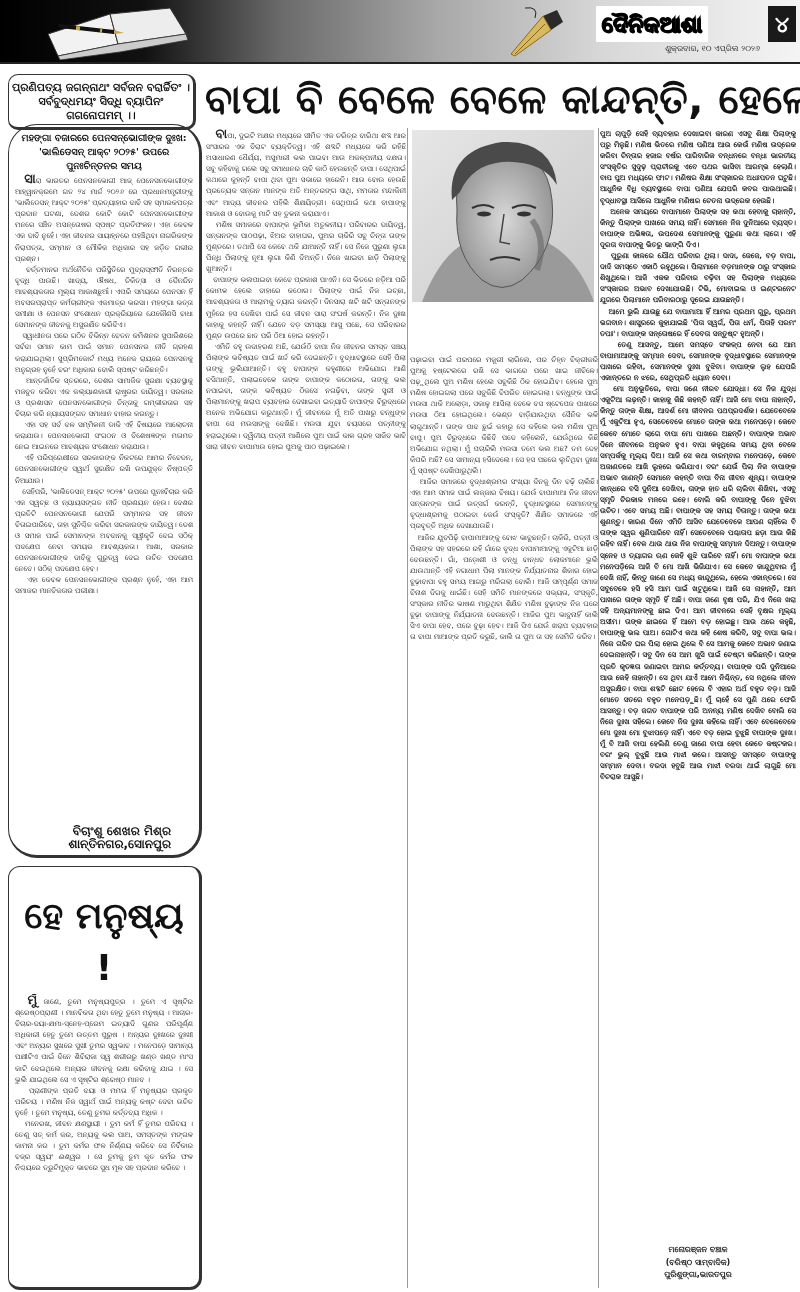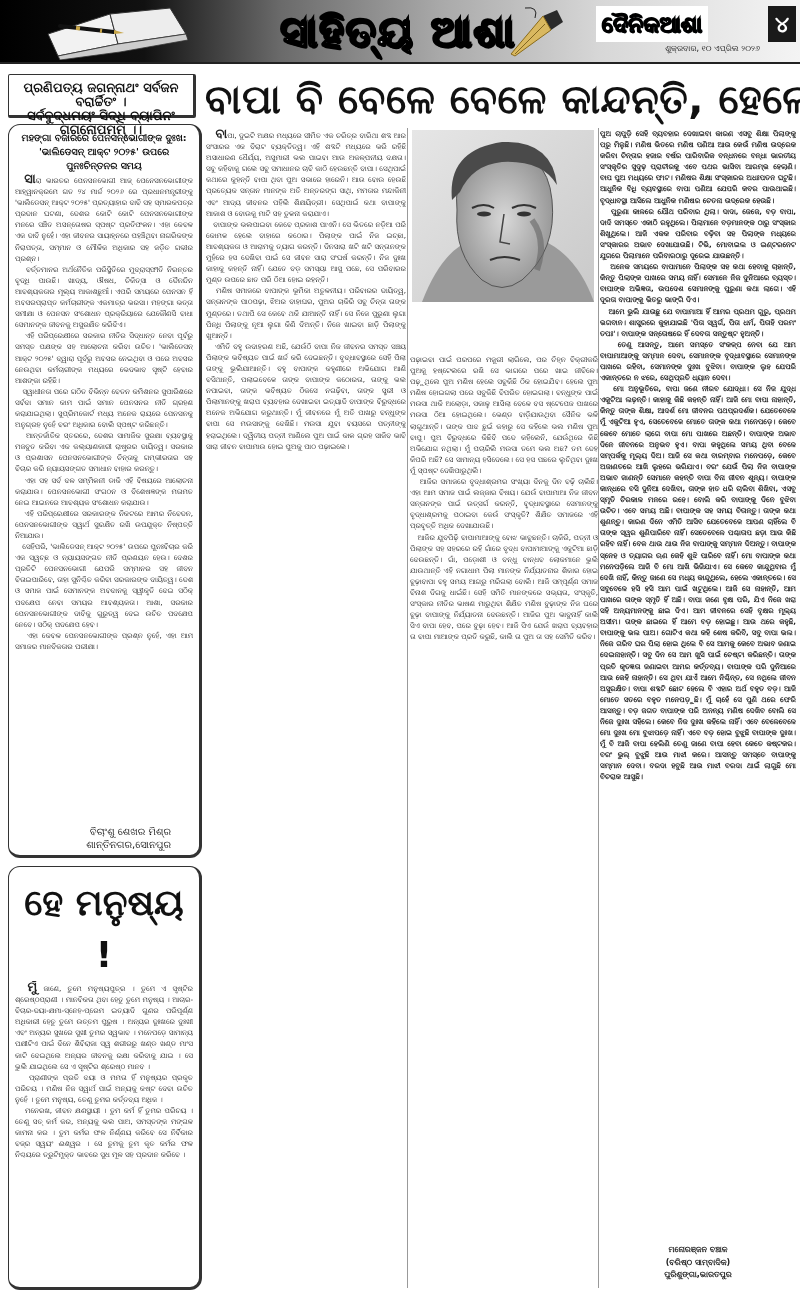--- a/index.html
+++ b/index.html
@@ -36,59 +36,59 @@
       background: #1a1a1a; color: #fff; font-weight: bold; font-size: 22px;
       display: flex; align-items: center; justify-content: center;
     }
     .issue-date {
       position: absolute; left: 636px; top: 44px; width: 124px; font-size: 8px;
       color: #111; text-align: right;
     }
 
     
     .shloka {
-      position: absolute; left: 8px; top: 74px; width: 188px; height: 44px;
-      border: 1.5px solid #333; border-radius: 2px; border-right-width: 3px; border-bottom-width: 3px;
-      font-size: 13px; line-height: 14px; text-align: center; padding-top: 6px;
+      position: absolute; left: 8px; top: 74px; width: 188px; height: 56px;
+      border: 1.5px solid #333; border-radius: 10px; border-right-width: 3px; border-bottom-width: 3px;
+      font-size: 11px; line-height: 14px; text-align: center; padding-top: 6px;
       font-weight: bold;
     }
 
     
     .headline {
       position: absolute; left: 205px; top: 74px; width: 595px; height: 50px;
       font-size: 40px; line-height: 50px; font-weight: bold; white-space: nowrap;
       letter-spacing: 0.5px; color: #111;
     }
 
     
     .left-box {
       position: absolute; left: 8px; width: 194px;
       border: 1.5px solid #333; border-radius: 12px;
       border-right-width: 3px; border-bottom-width: 3px;
       padding: 6px 6px 4px 6px; overflow: hidden;
     }
-    .box1 { top: 124px; height: 734px; }
+    .box1 { top: 124px; height: 734px; border-radius: 29px; }
     .box2 { top: 866px; height: 424px; }
 
     .box-title {
       font-size: 9.5px; line-height: 14px; font-weight: bold; text-align: center;
     }
     .box2-title {
       font-size: 36px; line-height: 52px; font-weight: bold; text-align: center;
-      margin-top: 4px;
+      margin-top: 17px;
     }
     .body-text {
       font-size: 7.2px; line-height: 11.1px; text-align: justify; color: #222;
       overflow: hidden;
     }
     .body-text .drop {
       font-weight: bold; font-size: 13px; line-height: 11px;
     }
     .byline {
-      text-align: right; font-size: 10px; line-height: 13px; font-weight: normal; padding-right: 22px;
+      text-align: right; font-size: 12px; line-height: 13px; font-weight: bold; padding-right: 22px;
     }
 
     
     .col {
       position: absolute; top: 128px; overflow: hidden;
     }
     .col-mid { left: 206px; width: 200px; height: 1160px; }
     .col-right { left: 600px; width: 196px; height: 1160px; font-weight: bold; }
     .col-center-below { position: absolute; left: 410px; top: 306px; width: 188px; height: 982px; overflow: hidden; margin-top: 48px; }
 
@@ -113,21 +113,20 @@
     <svg viewBox="0 0 150 56" width="150" height="56">
       <polygon points="8,30 70,10 78,40 18,52" fill="#f2f2f2" stroke="#333" stroke-width="1"></polygon>
       <polygon points="78,40 70,10 130,4 146,30" fill="#ededed" stroke="#333" stroke-width="1"></polygon>
       <polygon points="18,52 78,40 146,30 148,36 80,48 20,56" fill="#ccc" stroke="#333" stroke-width="0.8"></polygon>
       <line x1="20" y1="22" x2="74" y2="28" stroke="#111" stroke-width="4" stroke-linecap="round"></line>
       <line x1="36" y1="24" x2="40" y2="24.5" stroke="#c8a64a" stroke-width="4"></line>
       <line x1="60" y1="26.7" x2="62" y2="27" stroke="#c8a64a" stroke-width="4"></line>
       <polygon points="74,26 84,29 74,30" fill="#c8a64a"></polygon>
     </svg>
   </div>
-  <div class="section-title">ସାହିତ୍ୟ ଆଶା</div>
   <div class="nib">
     <svg viewBox="0 0 60 56" width="60" height="56">
       <path d="M20 4 Q 34 2 30 14" stroke="#222" stroke-width="1" fill="none"></path>
       <polygon points="38,12 52,6 58,18 46,26" fill="#2a2a2a"></polygon>
       <polygon points="46,26 38,12 6,50 10,52" fill="#d9b860" stroke="#8a6b1a" stroke-width="1"></polygon>
       <line x1="10" y1="50" x2="40" y2="20" stroke="#6b5010" stroke-width="0.8"></line>
     </svg>
   </div>
   <div class="paper-logo">ଦୈନିକଆଶା</div>
   <div class="page-num">୪</div>
@@ -140,21 +139,20 @@
 </div>
 
 <div class="headline">ବାପା ବି ବେଳେ ବେଳେ କାନ୍ଦନ୍ତି, ହେଲେ ଏକାନ୍ତରେ</div>
 
 <div class="left-box box1">
   <div class="box-title">ମହଙ୍ଗା ବଜାରରେ ପେନସନ୍‌ଭୋଗୀଙ୍କ ଦୁଃଖ:</div>
   <div class="box-title">'ଭାଲିଡେସନ୍ ଆକ୍ଟ ୨୦୨୫' ଉପରେ ପୁନଃଚିନ୍ତନର ସମୟ</div>
   <div class="body-text" style="height:652px;">
     <p>&nbsp;&nbsp;<span class="drop">ସା</span><span>ରା ଭାରତର ପେନସନଭୋଗୀ ଆଜ୍ ପେନେସନଭୋଗୀଙ୍କ ଆହ୍ୱାନକ୍ରମେ ଗତ ୨୪ ମାର୍ଚ୍ଚ ୨୦୨୬ ରେ ପ୍ରଧାନମନ୍ତ୍ରୀଙ୍କୁ 'ଭାଲିଡେସନ୍ ଆକ୍ଟ ୨୦୨୫' ପ୍ରତ୍ୟାହାର ଦାବି ସହ ସ୍ମାରକପତ୍ର ପ୍ରଦାନ ଘଟଣା, ଦେଶର କୋଟି କୋଟି ପେନସନଭୋଗୀଙ୍କ ମନରେ ସଞ୍ଚିତ ଅସନ୍ତୋଷର ସ୍ପଷ୍ଟ ପ୍ରତିଫଳନ। ଏହା କେବଳ ଏକ ଦାବି ନୁହେଁ। ଏହା ଜୀବନର ସାୟାହ୍ନରେ ପହଞ୍ଚିଥିବା ନାଗରିକଙ୍କ ନିରାପତ୍ତା, ସମ୍ମାନ ଓ ମୌଳିକ ଅଧିକାର ସହ ଜଡ଼ିତ ଗଭୀର ପ୍ରଶ୍ନ।</span></p>
     <p>&nbsp;&nbsp;&nbsp;<span>ବର୍ତ୍ତମାନର ଅର୍ଥନୈତିକ ପରିସ୍ଥିତିରେ ମୁଦ୍ରାସ୍ଫୀତି ନିରନ୍ତର ବୃଦ୍ଧି ପାଉଛି। ଖାଦ୍ୟ, ଔଷଧ, ଚିକିତ୍ସା ଓ ଦୈନନ୍ଦିନ ଆବଶ୍ୟକତାର ମୂଲ୍ୟ ଆକାଶଛୁଆଁ। ଏପରି ସମୟରେ ପେନସନ ହିଁ ଅବସରପ୍ରାପ୍ତ କର୍ମଚାରୀଙ୍କ ଏକମାତ୍ର ଭରସା। ମହଙ୍ଗା ଭତ୍ତା ସମୀକ୍ଷା ଓ ପେନସନ ସଂଶୋଧନ ପ୍ରକ୍ରିୟାରେ ଯେକୌଣସି ବାଧା ସେମାନଙ୍କ ଜୀବନକୁ ଅସୁରକ୍ଷିତ କରିଦିଏ।</span></p>
-    <p>&nbsp;&nbsp;&nbsp;<span>ଏହି ପରିପ୍ରେକ୍ଷୀରେ ସରକାର ନୀତିର ସିଦ୍ଧାନ୍ତ ନେବା ପୂର୍ବରୁ ସମସ୍ତ ପକ୍ଷଙ୍କ ସହ ଆଲୋଚନା କରିବା ଉଚିତ। 'ଭାଲିଡେସନ୍ ଆକ୍ଟ ୨୦୨୫' ଦ୍ୱାରା ପୂର୍ବରୁ ଅବସର ନେଇଥିବା ଓ ପରେ ଅବସର ନେଉଥିବା କର୍ମଚାରୀଙ୍କ ମଧ୍ୟରେ ଭେଦଭାବ ସୃଷ୍ଟି ହେବାର ଆଶଙ୍କା ରହିଛି।</span></p>
     <p>&nbsp;&nbsp;&nbsp;<span>ସ୍ୱାଧୀନତା ପରେ ଗଠିତ ବିଭିନ୍ନ ବେତନ କମିଶନର ସୁପାରିଶରେ ସର୍ବଦା ସମାନ କାମ ପାଇଁ ସମାନ ପେନସନର ନୀତି ଗ୍ରହଣ କରାଯାଇଥିଲା। ସୁପ୍ରିମକୋର୍ଟ ମଧ୍ୟ ଅନେକ ରାୟରେ ପେନସନକୁ ଅନୁଗ୍ରହ ନୁହେଁ ବରଂ ଅଧିକାର ବୋଲି ସ୍ପଷ୍ଟ କରିଛନ୍ତି।</span></p>
     <p>&nbsp;&nbsp;&nbsp;<span>ଆନ୍ତର୍ଜାତିକ ସ୍ତରରେ, ଦେଶର ସାମାଜିକ ସୁରକ୍ଷା ବ୍ୟବସ୍ଥାକୁ ମଜବୁତ କରିବା ଏକ କଲ୍ୟାଣକାରୀ ରାଷ୍ଟ୍ରର ଦାୟିତ୍ୱ। ସରକାର ଓ ପ୍ରଶାସନ ପେନସନଭୋଗୀଙ୍କ ଚିନ୍ତାକୁ ଗମ୍ଭୀରତାର ସହ ବିଚାର କରି ନ୍ୟାୟସଙ୍ଗତ ସମାଧାନ ବାହାର କରନ୍ତୁ।</span></p>
     <p>&nbsp;&nbsp;&nbsp;<span>ଏହା ସହ ସର୍ବ ଦଳ ସମ୍ମିଳନୀ ଡାକି ଏହି ବିଷୟରେ ଆଲୋଚନା କରାଯାଉ। ପେନସନଭୋଗୀ ସଂଗଠନ ଓ ବିଶେଷଜ୍ଞଙ୍କ ମତାମତ ନେଇ ଆଇନରେ ଆବଶ୍ୟକ ସଂଶୋଧନ କରାଯାଉ।</span></p>
     <p>&nbsp;&nbsp;&nbsp;<span>ଏହି ପରିପ୍ରେକ୍ଷୀରେ ସରକାରଙ୍କ ନିକଟରେ ଆମର ନିବେଦନ, ପେନସନଭୋଗୀଙ୍କ ସ୍ୱାର୍ଥ ସୁରକ୍ଷିତ ରଖି ଉପଯୁକ୍ତ ନିଷ୍ପତ୍ତି ନିଆଯାଉ।</span></p>
     <p>&nbsp;&nbsp;&nbsp;<span>ସେହିପରି, 'ଭାଲିଡେସନ୍ ଆକ୍ଟ ୨୦୨୫' ଉପରେ ପୁନଃବିଚାର କରି ଏକ ସ୍ୱଚ୍ଛ ଓ ନ୍ୟାୟସଙ୍ଗତ ନୀତି ପ୍ରଣୟନ ହେଉ। ଦେଶର ପ୍ରତିଟି ପେନସନଭୋଗୀ ଯେପରି ସମ୍ମାନର ସହ ଜୀବନ ବିତାଇପାରିବେ, ତାହା ସୁନିଶ୍ଚିତ କରିବା ସରକାରଙ୍କ ଦାୟିତ୍ୱ। ଦେଶ ଓ ସମାଜ ପାଇଁ ସେମାନଙ୍କ ଅବଦାନକୁ ସ୍ୱୀକୃତି ଦେଇ ସଠିକ୍ ପଦକ୍ଷେପ ନେବା ସମୟର ଆବଶ୍ୟକତା। ଆଶା, ସରକାର ପେନସନଭୋଗୀଙ୍କ ଦାବିକୁ ଗୁରୁତ୍ୱ ଦେଇ ଉଚିତ ପଦକ୍ଷେପ ନେବେ। ସଠିକ୍ ପଦକ୍ଷେପ ହେବ।</span></p>
     <p>&nbsp;&nbsp;&nbsp;<span>ଏହା କେବଳ ପେନସନଭୋଗୀଙ୍କ ପ୍ରଶ୍ନ ନୁହେଁ, ଏହା ଆମ ସମାଜର ମାନବିକତାର ପରୀକ୍ଷା।</span></p>
   </div>
   <div class="byline">ବିଚାଂଶୁ ଶେଖର ମିଶ୍ର</div>
   <div class="byline">ଶାନ୍ତିନଗର,ସୋନପୁର</div>
 </div>
@@ -164,22 +162,22 @@
   <div class="body-text" style="height:316px;">
     <p>&nbsp;&nbsp;<span class="drop">ମୁଁ</span> <span>ଜାଣେ, ତୁମେ ମନୁଷ୍ୟପୁତ୍ର । ତୁମେ ଏ ସୃଷ୍ଟିର ଶ୍ରେଷ୍ଠପ୍ରାଣୀ । ମାନବିକତା ଥିବା ହେତୁ ତୁମେ ମନୁଷ୍ୟ । ଆଚାର-ବିଚାର-ଦୟା-କ୍ଷମା-ସ୍ନେହ-ପ୍ରେମ ଇତ୍ୟାଦି ଗୁଣର ପରିପୂର୍ଣ୍ଣ ଅଧିକାରୀ ହେତୁ ତୁମେ ଉତ୍ତମ ପୁରୁଷ । ଅନ୍ୟର ଦୁଃଖରେ ଦୁଃଖୀ ଏବଂ ଅନ୍ୟର ସୁଖରେ ସୁଖୀ ତୁମର ସ୍ୱଭାବ । ମନେପଡ଼େ ସାମାନ୍ୟ ପକ୍ଷୀଟିଏ ପାଇଁ ଦିନେ ଶିବିରାଜା ସ୍ୱ ଶରୀରରୁ ଖଣ୍ଡ ଖଣ୍ଡ ମାଂସ କାଟି ଦେଇଥିଲେ ଅନ୍ୟର ଜୀବନକୁ ରକ୍ଷା କରିବାକୁ ଯାଇ । ସେ ଭୁଲି ଯାଇଥିଲେ ସେ ଏ ସୃଷ୍ଟିର ଶ୍ରେଷ୍ଠ ମାନବ ।</span></p>
     <p>&nbsp;&nbsp;&nbsp;<span>ପ୍ରାଣୀଙ୍କ ପ୍ରତି ଦୟା ଓ ମମତା ହିଁ ମନୁଷ୍ୟର ପ୍ରକୃତ ପରିଚୟ । ମଣିଷ ନିଜ ସ୍ୱାର୍ଥ ପାଇଁ ଅନ୍ୟକୁ କଷ୍ଟ ଦେବା ଉଚିତ ନୁହେଁ । ତୁମେ ମନୁଷ୍ୟ, ତେଣୁ ତୁମର କର୍ତ୍ତବ୍ୟ ଅଧିକ ।</span></p>
     <p>&nbsp;&nbsp;&nbsp;<span>ମନେରଖ, ଜୀବନ କ୍ଷଣସ୍ଥାୟୀ । ତୁମ କର୍ମ ହିଁ ତୁମର ପରିଚୟ । ତେଣୁ ସତ୍ କର୍ମ କର, ଅନ୍ୟକୁ ଭଲ ପାଅ, ସମସ୍ତଙ୍କ ମଙ୍ଗଳ କାମନା କର । ତୁମ କର୍ମର ଫଳ ନିର୍ଣ୍ଣୟ କରିବେ ସେ ନିର୍ବିକାର ବଜ୍ର ସ୍ୱୟଂ ଈଶ୍ୱର । ସେ ତୁମକୁ ତୁମ କୃତ କର୍ମର ଫଳ ନିଶ୍ଚୟରେ ତ୍ରୁଟିମୁକ୍ତ ଭାବରେ ସୁଧ ମୂଳ ସହ ପ୍ରଦାନ କରିବେ ।</span></p>
   </div>
 
 </div>
 
 <div class="col col-mid body-text">
   <p>&nbsp;&nbsp;&nbsp;&nbsp;<span class="drop">ବା</span><span>ପା, ଦୁଇଟି ଅକ୍ଷର ମଧ୍ୟରେ ସୀମିତ ଏକ ଚରିତ୍ର ବାରିଥା ଶବ୍ଦ ଆର ସଂସାରର ଏକ ବିରାଟ ବ୍ୟକ୍ତିତ୍ୱ। ଏହି ଶବ୍ଦଟି ମଧ୍ୟରେ ଭରି ରହିଛି ଅସାଧାରଣ ଧୈର୍ଯ୍ୟ, ଅସୁମାରୀ ଭଲ ପାଇବା ଆଉ ଅକଳ୍ପନୀୟ ଦକ୍ଷତା। ସବୁ କହିବାକୁ ଗଲେ ସବୁ ସମାଧାନର ଚାବି କାଠି ହେଉଛନ୍ତି ବାପା। ସେଥିପାଇଁ କଥାରେ କୁହନ୍ତି ବାପା ଥିବା ପୁଅ ସଭାରେ ହାରେନି। ଆଉ ବୋଉ ହେଉଛି ପ୍ରତ୍ୟେକ ସନ୍ତାନ ମାନଙ୍କ ଅତି ଅନ୍ତରଙ୍ଗ ସାଥି, ମମତାର ମନ୍ଦାକିନୀ ଏବଂ ଆଦ୍ୟ ଜୀବନର ପହିଲି ଶିକ୍ଷୟିତ୍ରୀ। ସେଥିପାଇଁ କଥା ବାପାଙ୍କୁ ଆକାଶ ଓ ବୋଉକୁ ମାଟି ସହ ତୁଳନା କରାଯାଏ।</span></p>
+  <p>&nbsp;&nbsp;&nbsp;<span>ମଣିଷ ସମାଜରେ ବାପାଙ୍କ ଭୂମିକା ଅତୁଳନୀୟ। ପରିବାରର ଦାୟିତ୍ୱ, ସନ୍ତାନଙ୍କ ପାଠପଢ଼ା, ଝିଅର ବାହାଘର, ପୁଅର ଚାକିରି ସବୁ ଚିନ୍ତା ତାଙ୍କ ମୁଣ୍ଡରେ। ତଥାପି ସେ କେବେ ଥକି ଯାଆନ୍ତି ନାହିଁ। ସେ ନିଜେ ପୁରୁଣା ଲୁଗା ପିନ୍ଧି ପିଲାଙ୍କୁ ନୂଆ ଲୁଗା କିଣି ଦିଅନ୍ତି। ନିଜେ ଖାଇବା ଛାଡ଼ି ପିଲାଙ୍କୁ ଖୁଆନ୍ତି।</span></p>
   <p>&nbsp;&nbsp;&nbsp;<span>ବାପାଙ୍କ ଭଲପାଇବା କେବେ ପ୍ରକାଶ ପାଏନି। ସେ ଭିତରେ ନଡ଼ିଆ ପରି କୋମଳ ହେଲେ ବାହାରେ କଠୋର। ପିଲାଙ୍କ ପାଇଁ ନିଜ ଇଚ୍ଛା, ଆବଶ୍ୟକତା ଓ ଆରାମକୁ ତ୍ୟାଗ କରନ୍ତି। ଦିନସାରା ଖଟି ଖଟି ସନ୍ତାନଙ୍କ ମୁହଁରେ ହସ ଦେଖିବା ପାଇଁ ସେ ଜୀବନ ସାରା ସଂଘର୍ଷ କରନ୍ତି। ନିଜ ଦୁଃଖ କାହାକୁ କହନ୍ତି ନାହିଁ। ଯେତେ ବଡ଼ ସମସ୍ୟା ଆସୁ ପଛେ, ସେ ପରିବାରର ମୁଣ୍ଡ ଉପରେ ଛାତ ପରି ଠିଆ ହୋଇ ରହନ୍ତି।</span></p>
-  <p>&nbsp;&nbsp;&nbsp;<span>ମଣିଷ ସମାଜରେ ବାପାଙ୍କ ଭୂମିକା ଅତୁଳନୀୟ। ପରିବାରର ଦାୟିତ୍ୱ, ସନ୍ତାନଙ୍କ ପାଠପଢ଼ା, ଝିଅର ବାହାଘର, ପୁଅର ଚାକିରି ସବୁ ଚିନ୍ତା ତାଙ୍କ ମୁଣ୍ଡରେ। ତଥାପି ସେ କେବେ ଥକି ଯାଆନ୍ତି ନାହିଁ। ସେ ନିଜେ ପୁରୁଣା ଲୁଗା ପିନ୍ଧି ପିଲାଙ୍କୁ ନୂଆ ଲୁଗା କିଣି ଦିଅନ୍ତି। ନିଜେ ଖାଇବା ଛାଡ଼ି ପିଲାଙ୍କୁ ଖୁଆନ୍ତି।</span></p>
   <p>&nbsp;&nbsp;&nbsp;<span>ଏମିତି ବହୁ ଉଦାହରଣ ଅଛି, ଯେଉଁଠି ବାପା ନିଜ ଜୀବନର ସମସ୍ତ ସଞ୍ଚୟ ପିଲାଙ୍କ ଭବିଷ୍ୟତ ପାଇଁ ଖର୍ଚ୍ଚ କରି ଦେଇଛନ୍ତି। ବୃଦ୍ଧାବସ୍ଥାରେ ସେହି ପିଲା ତାଙ୍କୁ ଭୁଲିଯାଆନ୍ତି। ବହୁ ବାପାଙ୍କ କହୁଣୀରେ ଅଭିଯୋଗ ଆଣି ବସିଥାନ୍ତି, ପଲାଇବେଳେ ତାଙ୍କ ବାପାଙ୍କ କଠୋରତା, ତାଙ୍କୁ ଭଲ ନପାଇବା, ତାଙ୍କ ଭବିଷ୍ୟତ ଠିକସେ ନଗଢ଼ିବା, ତାଙ୍କ ସ୍ତ୍ରୀ ଓ ପିଲାମାନଙ୍କୁ ଖରାପ ବ୍ୟବହାର ଦେଖାଇବା ଇତ୍ୟାଦି ବାପାଙ୍କ ବିରୁଦ୍ଧରେ ଅନେକ ଅଭିଯୋଗ କରୁଥାନ୍ତି। ମୁଁ ଜୀବନରେ ମୁଁ ଅତି ପାଖରୁ ବନ୍ଧୁଙ୍କ ବାପା ସେ ମଉସାଙ୍କୁ ଦେଖିଛି। ମଉସା ଯୁବା ବୟସରେ ପତ୍ନୀଙ୍କୁ ହରାଇଥିଲେ। ଦ୍ୱିତୀୟ ପତ୍ନୀ ଆଣିଲେ ପୁଅ ପାଇଁ କାଳ ଗ୍ରହ ସାଜିବ ଭାବି ସାରା ଜୀବନ ବାପାମାଉ ହୋଇ ପୁଅକୁ ପାଠ ପଢ଼ାଇଲେ।</span></p>
 </div>
 
 <div class="vrule" style="left:407px; top:128px; height:1160px;"></div>
 
 <div class="portrait">
   <svg viewBox="0 0 182 172" preserveAspectRatio="none">
     <defs>
       <linearGradient id="bg" x1="0" y1="0" x2="1" y2="1">
         <stop offset="0" stop-color="#e6e6e6"></stop>
@@ -208,22 +206,22 @@
   <p><span>ପଢ଼ାଇବା ପାଇଁ ପରପରେ ମଜୁରୀ ଲାଗିଲେ, ପର ଚିହ୍ନ ବିକ୍ରୀକରି ପୁଅକୁ ହଷ୍ଟେଲରେ ରଖି ସେ ଭାଗରେ ପରେ ଖାଇ ଜୀବିଳେ। ପଢ଼ୁଥିଲେ ପୁଅ ମଣିଷ ହେଲେ ସବୁକିଛି ଠିକ ହୋଇଯିବ। ହେଲେ ପୁଅ ମଣିଷ ହୋଇଗଲା ପରେ ସବୁକିଛି ବିପରିତ ହୋଇଗଲା। ବନ୍ଧୁଙ୍କ ପାଇଁ ମଉସା ଥାକି ଅଲୋଡ଼ା, ସକାଳୁ ଆସିଲା ବେଳେ ବସ ଷ୍ଟେପେଜ ପାଖରେ ମଉସା ଠିଆ ହୋଇଥିଲେ। ଭେଣ୍ଡ ବାଡ଼ିଯାଉଥିବା ସୈନିକ ଭଳି ଲାଗୁଥାନ୍ତି। ତାଙ୍କ ପାଦ ଛୁଇଁ କହାରୁ ସେ କହିଲେ ଭଲ ମଣିଷ ପୁଅ ବାପୁ। ପୁଅ ବିରୁଦ୍ଧରେ କିଛିବି ପଦେ କହିଲେନି, ଯେଉଁଥିରେ କିଛି ଅଭିଯୋଗ ନଥିଲା। ମୁଁ ପଚାରିଲି ମଉସା ତମେ ଭଲ ଅଛ? ତମ ଦେହ କିପରି ଅଛି? ସେ ସାମାନ୍ୟ ହସିଦେଲେ। ସେ ହସ ପଛରେ ଲୁଚିଥିବା ଦୁଃଖ ମୁଁ ସ୍ପଷ୍ଟ ଦେଖିପାରୁଥିଲି।</span></p>
   <p>&nbsp;&nbsp;&nbsp;<span>ଆଜିର ସମାଜରେ ବୃଦ୍ଧାଶ୍ରମର ସଂଖ୍ୟା ଦିନକୁ ଦିନ ବଢ଼ି ଚାଲିଛି। ଏହା ଆମ ସମାଜ ପାଇଁ ଲଜ୍ଜାର ବିଷୟ। ଯେଉଁ ବାପାମାଆ ନିଜ ଜୀବନ ସନ୍ତାନଙ୍କ ପାଇଁ ଉତ୍ସର୍ଗ କରନ୍ତି, ବୃଦ୍ଧାବସ୍ଥାରେ ସେମାନଙ୍କୁ ବୃଦ୍ଧାଶ୍ରମକୁ ପଠାଇବା କେଉଁ ସଂସ୍କୃତି? ଶିକ୍ଷିତ ସମାଜରେ ଏହି ପ୍ରବୃତ୍ତି ଅଧିକ ଦେଖାଯାଉଛି।</span></p>
   <p>&nbsp;&nbsp;&nbsp;<span>ଆଜିର ଯୁବପିଢ଼ି ବାପାମାଆଙ୍କୁ ବୋଝ ଭାବୁଛନ୍ତି। ଚାକିରି, ପତ୍ନୀ ଓ ପିଲାଙ୍କ ସହ ସହରରେ ରହି ଗାଁରେ ବୃଦ୍ଧ ବାପାମାଆଙ୍କୁ ଏକୁଟିଆ ଛାଡ଼ି ଦେଉଛନ୍ତି। ଗାଁ, ପଡ଼ୋଶୀ ଓ ବନ୍ଧୁ ବାନ୍ଧବ ଲୋକମାନେ ଭୁଲି ଯାଉଥାନ୍ତି ଏହି ନଗାଧାମ ପିଲା ମାନଙ୍କ ନିର୍ଯ୍ୟାତନାର ଶିକାର ହୋଇ ବୁଢ଼ାବାପା ବହୁ ସମୟ ଆଗରୁ ମରିଗଲା ବୋଲି। ଆଜି ସମ୍ପୂର୍ଣ୍ଣ ସମାଜ ବିନାଶ ଦିଗକୁ ଧାଇଁଛି। ସେହି ସମିତି ମାନଙ୍କରେ ସଭ୍ୟତା, ସଂସ୍କୃତି, ସଂସ୍କାର ନୀତିର ଭାଷଣ ମାରୁଥିବା ଶିକ୍ଷିତ ମଣିଷ ବୁଢ଼ାଙ୍କ ନିଜ ଘରେ ବୁଢ଼ା ବାପାଙ୍କୁ ନିର୍ଯ୍ୟାତନା ଦେଉଛନ୍ତି। ଆଜିର ପୁଅ ଭାବୁନାହିଁ କାଲି ସିଏ ବାପା ହେବ, ପରେ ବୁଢ଼ା ହେବ। ଆଜି ସିଏ ଯେଉଁ ଖରାପ ବ୍ୟବହାର ତା ବାପା ମାଆଙ୍କ ପ୍ରତି କରୁଛି, କାଲି ତା ପୁଅ ତା ସହ ସେମିତି କରିବ।</span></p>
 </div>
 
 <div class="vrule" style="left:598px; top:128px; height:1160px;"></div>
 
 <div class="col col-right">
   <div class="body-text" style="height:1116px;">
     <p><span>ପୁଅ ଚାପୁଡ଼ି ସେହି ବ୍ୟବହାର ଦେଖାଇବା କାରଣ ଏସବୁ ଶିକ୍ଷା ପିଲାଙ୍କୁ ପରୁ ମିଳୁଛି। ମଣିଷ ଭିତରେ ମଣିଷ ପଣିଆ ଆଉ କେଉଁ ମଣିଷ ଉଦ୍ରେକ କରିବା ଚିନ୍ତାର ହଜାର ବର୍ଷର ପାରିବାରିକ ବନ୍ଧନରେ ବନ୍ଧା ଭାରତୀୟ ସଂସ୍କୃତିର ସୁଦୃଢ଼ ପ୍ରାଚୀରକୁ ଏବେ ପଥର ଭାସିବା ଆରମ୍ଭ ହେଲାଣି। ବାପ ପୁଅ ମଧ୍ୟରେ ଫାଟ। ମଣିଷର ଶିକ୍ଷା ସଂସ୍କାରର ଅଧଃପତନ ଘଟୁଛି। ଆଧୁନିକ ବିଧି ବ୍ୟବସ୍ଥାରେ ବାପା ପଣିଆ ଯେପରି କବର ପାଉଥାଇଛି। ବୃଦ୍ଧାବସ୍ଥା ଆସିଲେ ଆଧୁନିକ ମଣିଷର ଚେତନା ଉଦ୍ରେକ ହେଉଛି।</span></p>
+    <p>&nbsp;&nbsp;&nbsp;<span>ଅନେକ ସମୟରେ ବାପାମାନେ ପିଲାଙ୍କ ସହ କଥା ହେବାକୁ ଚାହାନ୍ତି, କିନ୍ତୁ ପିଲାଙ୍କ ପାଖରେ ସମୟ ନାହିଁ। ସେମାନେ ନିଜ ଦୁନିଆରେ ବ୍ୟସ୍ତ। ବାପାଙ୍କ ଅଭିଜ୍ଞତା, ଉପଦେଶ ସେମାନଙ୍କୁ ପୁରୁଣା କଥା ଲାଗେ। ଏହି ଦୂରତା ବାପାଙ୍କୁ ଭିତରୁ ଭାଙ୍ଗି ଦିଏ।</span></p>
     <p>&nbsp;&nbsp;&nbsp;<span>ପୁରୁଣା କାଳରେ ଯୌଥ ପରିବାର ଥିଲା। ଦାଦା, ଜେଜେ, ବଡ଼ ବାପା, ଦାଦି ସମସ୍ତେ ଏକାଠି ରହୁଥିଲେ। ପିଲାମାନେ ବଡ଼ମାନଙ୍କ ଠାରୁ ସଂସ୍କାର ଶିଖୁଥିଲେ। ଆଜି ଏକକ ପରିବାର ବଢ଼ିବା ସହ ପିଲାଙ୍କ ମଧ୍ୟରେ ସଂସ୍କାରର ଅଭାବ ଦେଖାଯାଉଛି। ଟିଭି, ମୋବାଇଲ ଓ ଇଣ୍ଟରନେଟ ଯୁଗରେ ପିଲାମାନେ ପରିବାରଠାରୁ ଦୂରେଇ ଯାଉଛନ୍ତି।</span></p>
-    <p>&nbsp;&nbsp;&nbsp;<span>ଅନେକ ସମୟରେ ବାପାମାନେ ପିଲାଙ୍କ ସହ କଥା ହେବାକୁ ଚାହାନ୍ତି, କିନ୍ତୁ ପିଲାଙ୍କ ପାଖରେ ସମୟ ନାହିଁ। ସେମାନେ ନିଜ ଦୁନିଆରେ ବ୍ୟସ୍ତ। ବାପାଙ୍କ ଅଭିଜ୍ଞତା, ଉପଦେଶ ସେମାନଙ୍କୁ ପୁରୁଣା କଥା ଲାଗେ। ଏହି ଦୂରତା ବାପାଙ୍କୁ ଭିତରୁ ଭାଙ୍ଗି ଦିଏ।</span></p>
     <p>&nbsp;&nbsp;&nbsp;<span>ଆମେ ଭୁଲି ଯାଉଛୁ ଯେ ବାପାମାଆ ହିଁ ଆମର ପ୍ରଥମ ଗୁରୁ, ପ୍ରଥମ ଭଗବାନ। ଶାସ୍ତ୍ରରେ କୁହାଯାଇଛି 'ପିତା ସ୍ୱର୍ଗ, ପିତା ଧର୍ମ, ପିତାହି ପରମଂ ତପଃ'। ବାପାଙ୍କ ସନ୍ତୋଷରେ ହିଁ ଦେବତା ସନ୍ତୁଷ୍ଟ ହୁଅନ୍ତି।</span></p>
     <p>&nbsp;&nbsp;&nbsp;<span>ତେଣୁ ଆସନ୍ତୁ, ଆମେ ସମସ୍ତେ ସଂକଳ୍ପ ନେବା ଯେ ଆମ ବାପାମାଆଙ୍କୁ ସମ୍ମାନ ଦେବା, ସେମାନଙ୍କ ବୃଦ୍ଧାବସ୍ଥାରେ ସେମାନଙ୍କ ପାଖରେ ରହିବା, ସେମାନଙ୍କ ଦୁଃଖ ବୁଝିବା। ବାପାଙ୍କ ଲୁହ ଯେପରି ଏକାନ୍ତରେ ନ ଝରେ, ସେଥିପ୍ରତି ଧ୍ୟାନ ଦେବା।</span></p>
     <p>&nbsp;&nbsp;&nbsp;<span>ମୋ ଅନୁଭୂତିରେ, ବାପା ଜଣେ ନୀରବ ଯୋଦ୍ଧା। ସେ ନିଜ ଯୁଦ୍ଧ ଏକୁଟିଆ ଲଢ଼ନ୍ତି। କାହାକୁ କିଛି କହନ୍ତି ନାହିଁ। ଆଜି ମୋ ବାପା ନାହାନ୍ତି, କିନ୍ତୁ ତାଙ୍କ ଶିକ୍ଷା, ଆଦର୍ଶ ମୋ ଜୀବନର ପଥପ୍ରଦର୍ଶକ। ଯେତେବେଳେ ମୁଁ ଏକୁଟିଆ ହୁଏ, ସେତେବେଳେ ମୋତେ ତାଙ୍କ କଥା ମନେପଡ଼େ। କେବେ କେବେ ମୋତେ ଲାଗେ ବାପା ମୋ ପାଖରେ ଅଛନ୍ତି। ବାପାଙ୍କ ଅଭାବ ଦିନେ ଜୀବନରେ ଅନୁଭବ ହୁଏ। ବାପା କହୁଥିଲେ ସମୟ ଥିବା ବେଳେ ସମ୍ପର୍କକୁ ମୂଲ୍ୟ ଦିଅ। ଆଜି ସେ କଥା ବାରମ୍ବାର ମନେପଡ଼େ, କେବେ ଅଜାଣତରେ ଆଖି ଲୁହରେ ଭରିଯାଏ। ବରଂ ଯେଉଁ ପିଲା ନିଜ ବାପାଙ୍କ ଅଭାବ ଜାଣନ୍ତି ସେମାନେ କହନ୍ତି ବାପା ବିନା ଜୀବନ ଶୂନ୍ୟ। ବାପାଙ୍କ କାନ୍ଧରେ ବସି ଦୁନିଆ ଦେଖିବା, ତାଙ୍କ ହାତ ଧରି ଚାଲିବା ଶିଖିବା, ଏସବୁ ସ୍ମୃତି ଚିରକାଳ ମନରେ ରହେ। ବୋଲି କରି ବାପାଙ୍କୁ ଦିନେ ବୁଝିବା ଉଚିତ। ଏବେ ସମୟ ଅଛି। ବାପାଙ୍କ ସହ ସମୟ ବିତାନ୍ତୁ। ତାଙ୍କ କଥା ଶୁଣନ୍ତୁ। କାରଣ ଦିନେ ଏମିତି ଆସିବ ଯେତେବେଳେ ଆପଣ ଚାହିଁଲେ ବି ତାଙ୍କ ସ୍ୱର ଶୁଣିପାରିବେ ନାହିଁ। ସେତେବେଳେ ପଶ୍ଚାତାପ ଛଡ଼ା ଆଉ କିଛି ରହିବ ନାହିଁ। ବେଳ ଥାଉ ଥାଉ ନିଜ ବାପାଙ୍କୁ ସମ୍ମାନ ଦିଅନ୍ତୁ। ବାପାଙ୍କ ସ୍ନେହ ଓ ତ୍ୟାଗର ଋଣ କେହି ଶୁଝି ପାରିବେ ନାହିଁ। ମୋ ବାପାଙ୍କ କଥା ମନେପଡ଼ିଲେ ଆଜି ବି ମୋ ଆଖି ଭିଜିଯାଏ। ସେ କେବେ କାନ୍ଦୁଥିବାର ମୁଁ ଦେଖି ନାହିଁ, କିନ୍ତୁ ଜାଣେ ସେ ମଧ୍ୟ କାନ୍ଦୁଥିଲେ, ହେଲେ ଏକାନ୍ତରେ। ସେ ସବୁବେଳେ ହସି ହସି ଆମ ପାଇଁ ଖଟୁଥିଲେ। ଆଜି ସେ ନାହାନ୍ତି, ଆମ ପାଖରେ ତାଙ୍କ ସ୍ମୃତି ହିଁ ଅଛି। ବାପା ଜଣେ ବୃକ୍ଷ ପରି, ଯିଏ ନିଜେ ଖରା ସହି ଅନ୍ୟମାନଙ୍କୁ ଛାଇ ଦିଏ। ଆମ ଜୀବନରେ ସେହି ବୃକ୍ଷର ମୂଲ୍ୟ ଅସୀମ। ତାଙ୍କ ଛାଇରେ ହିଁ ଆମେ ବଡ଼ ହୋଇଛୁ। ଆଉ ଥରେ କହୁଛି, ବାପାଙ୍କୁ ଭଲ ପାଅ। ଗୋଟିଏ କଥା କହି ଶେଷ କରିବି, ସବୁ ବାପା ଭଲ। ନିଜେ ଗରିବ ଘର ପିଲା ହୋଇ ଥିଲେ ବି ସେ ଆମକୁ କେବେ ଅଭାବ ଜଣାଇ ଦେଇନାହାନ୍ତି। ସବୁ ଦିନ ସେ ଆମ ଖୁସି ପାଇଁ ଚେଷ୍ଟା କରିଛନ୍ତି। ତାଙ୍କ ପ୍ରତି କୃତଜ୍ଞତା ଜଣାଇବା ଆମର କର୍ତ୍ତବ୍ୟ। ବାପାଙ୍କ ପରି ଦୁନିଆରେ ଆଉ କେହି ନାହାନ୍ତି। ସେ ଥିବା ଯାଏଁ ଆମେ ନିଶ୍ଚିନ୍ତ, ସେ ନଥିଲେ ଜୀବନ ଅସୁରକ୍ଷିତ। ବାପା ଶବ୍ଦଟି ଛୋଟ ହେଲେ ବି ଏହାର ଅର୍ଥ ବହୁତ ବଡ଼। ଆଜି ମୋତେ ସତରେ ବହୁତ ମନେପଡ଼ୁଛି। ମୁଁ ଚାହେଁ ସେ ପୁଣି ଥରେ ଫେରି ଆସନ୍ତୁ। ବଡ଼ ଜଗତ ବାପାଙ୍କ ପରି ଅନନ୍ୟ ମଣିଷ ଦେଖିବ ବୋଲି ସେ ନିଜେ ଦୁଃଖ ସହିଲେ। କେବେ ନିଜ ଦୁଃଖ କହିଲେ ନାହିଁ। ଏବେ ବେଳେବେଳେ ମୋ ଦୁଃଖ ମୋ ବୁଝାପଡ଼େ ନାହିଁ। ଏବେ ବଡ଼ ହୋଇ ବୁଝୁଛି ବାପାଙ୍କ ଦୁଃଖ। ମୁଁ ବି ଆଜି ବାପା ହେଲିଣି ତେଣୁ ଜାଣେ ବାପା ହେବା କେତେ କଷ୍ଟକର। ବରଂ ଭୁଲ୍ ବୁଝୁଛି ଆଉ ମାଝୀ କରେ। ଆସନ୍ତୁ ସମସ୍ତେ ବାପାଙ୍କୁ ସମ୍ମାନ ଦେବା। ବରଦା ହବୁଛି ଆଉ ମାଝୀ ବରଦା ଥାଇଁ ଲାଗୁଛି ମୋ ବିଚରାକ ଆସୁଛି।</span></p>
   </div>
   <div class="writer-sig">ମନୋରଞ୍ଜନ ବଞ୍ଚାଳ</div>
   <div class="writer-sig">(ବରିଷ୍ଠ ସାମ୍ବାଦିକ)</div>
   <div class="writer-sig">ପୁରିଶୁଙ୍ଗା,ଭାରତପୁର</div>
 </div>
 
 </body></html>

